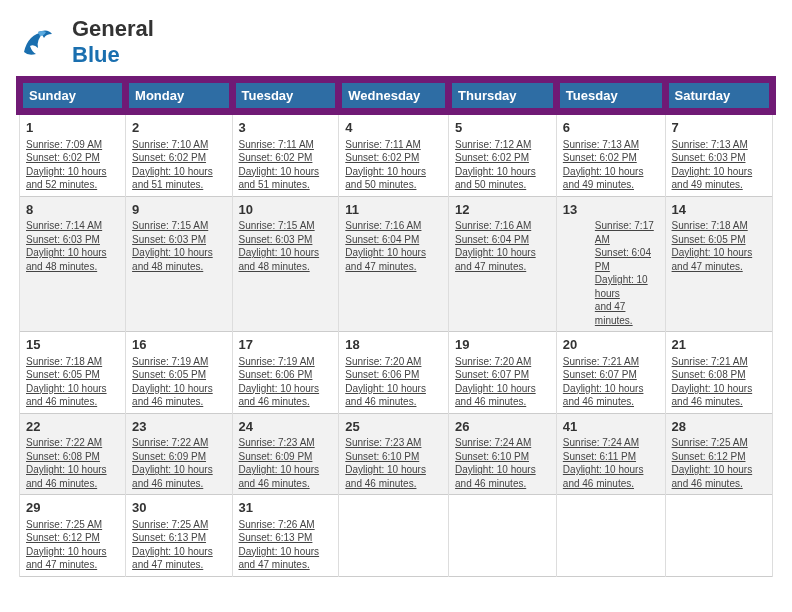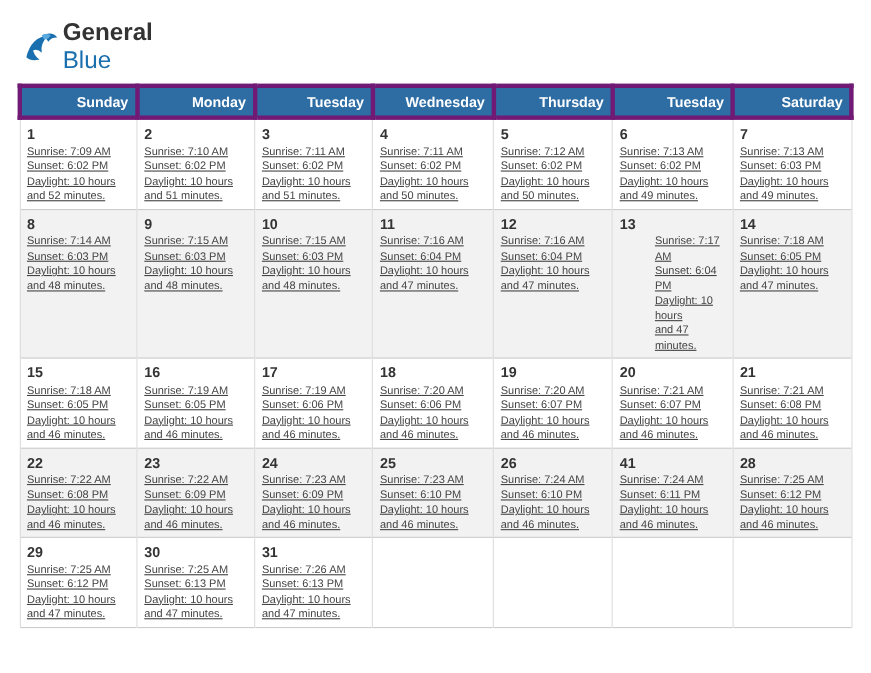--- a/index.html
+++ b/index.html
@@ -33,25 +33,25 @@
       color: #555;
     }
     table {
       width: 100%;
       border-collapse: collapse;
       font-size: 10.5px;
     }
     thead tr th {
       background-color: #2e6da4;
       color: #fff;
-      text-align: right;
+      text-align: left;
       padding: 5px 6px;
       font-size: 13px;
       font-weight: bold;
-      border: 4px solid #701a75;
+      border: 7px solid #701a75;
     }
     tbody tr {
       border-bottom: 1px solid #ccc;
     }
     tbody tr:nth-child(odd) {
       background-color: #fff;
     }
     tbody tr:nth-child(even) {
       background-color: #f2f2f2;
     }
@@ -71,21 +71,21 @@
       margin-bottom: 1px;
     }
     td .day-info {
       font-size: 10px;
       color: #444;
       text-decoration: underline;
     }
     .logo-wrap {
       display: flex;
       align-items: center;
-      gap: 1px;
+      gap: 16px;
     }
     .logo-bird {
       display: inline-block;
       width: 40px;
       height: 36px;
     }
   </style>
 </head>
 <body>
 
@@ -94,21 +94,21 @@
     <div class="logo-wrap">
       <div class="logo-bird">
         <svg viewBox="0 0 40 36" xmlns="http://www.w3.org/2000/svg">
           <path d="M8,28 Q12,10 28,8 Q20,16 22,24 Q18,20 14,22 Q16,28 20,30 Q12,32 8,28Z" fill="#1a6faf"></path>
           <path d="M22,8 Q32,4 36,10 Q30,10 28,14 Q26,10 22,8Z" fill="#1a6faf"></path>
           <path d="M22,8 Q26,6 30,8 Q28,12 24,12Z" fill="#5aaae0"></path>
         </svg>
       </div>
       <div>
         <span style="font-size:22px;font-weight:bold;color:#333;">General</span><br>
-        <span style="font-size:22px;font-weight:normal;color:#1a6faf;">Blue</span>
+        <span style="font-size:22px;font-weight:bold;color:#1a6faf;">Blue</span>
       </div>
     </div>
   </div>
 
   <table>
     <thead>
       <tr>
         <th>Sunday</th>
         <th>Monday</th>
         <th>Tuesday</th>

